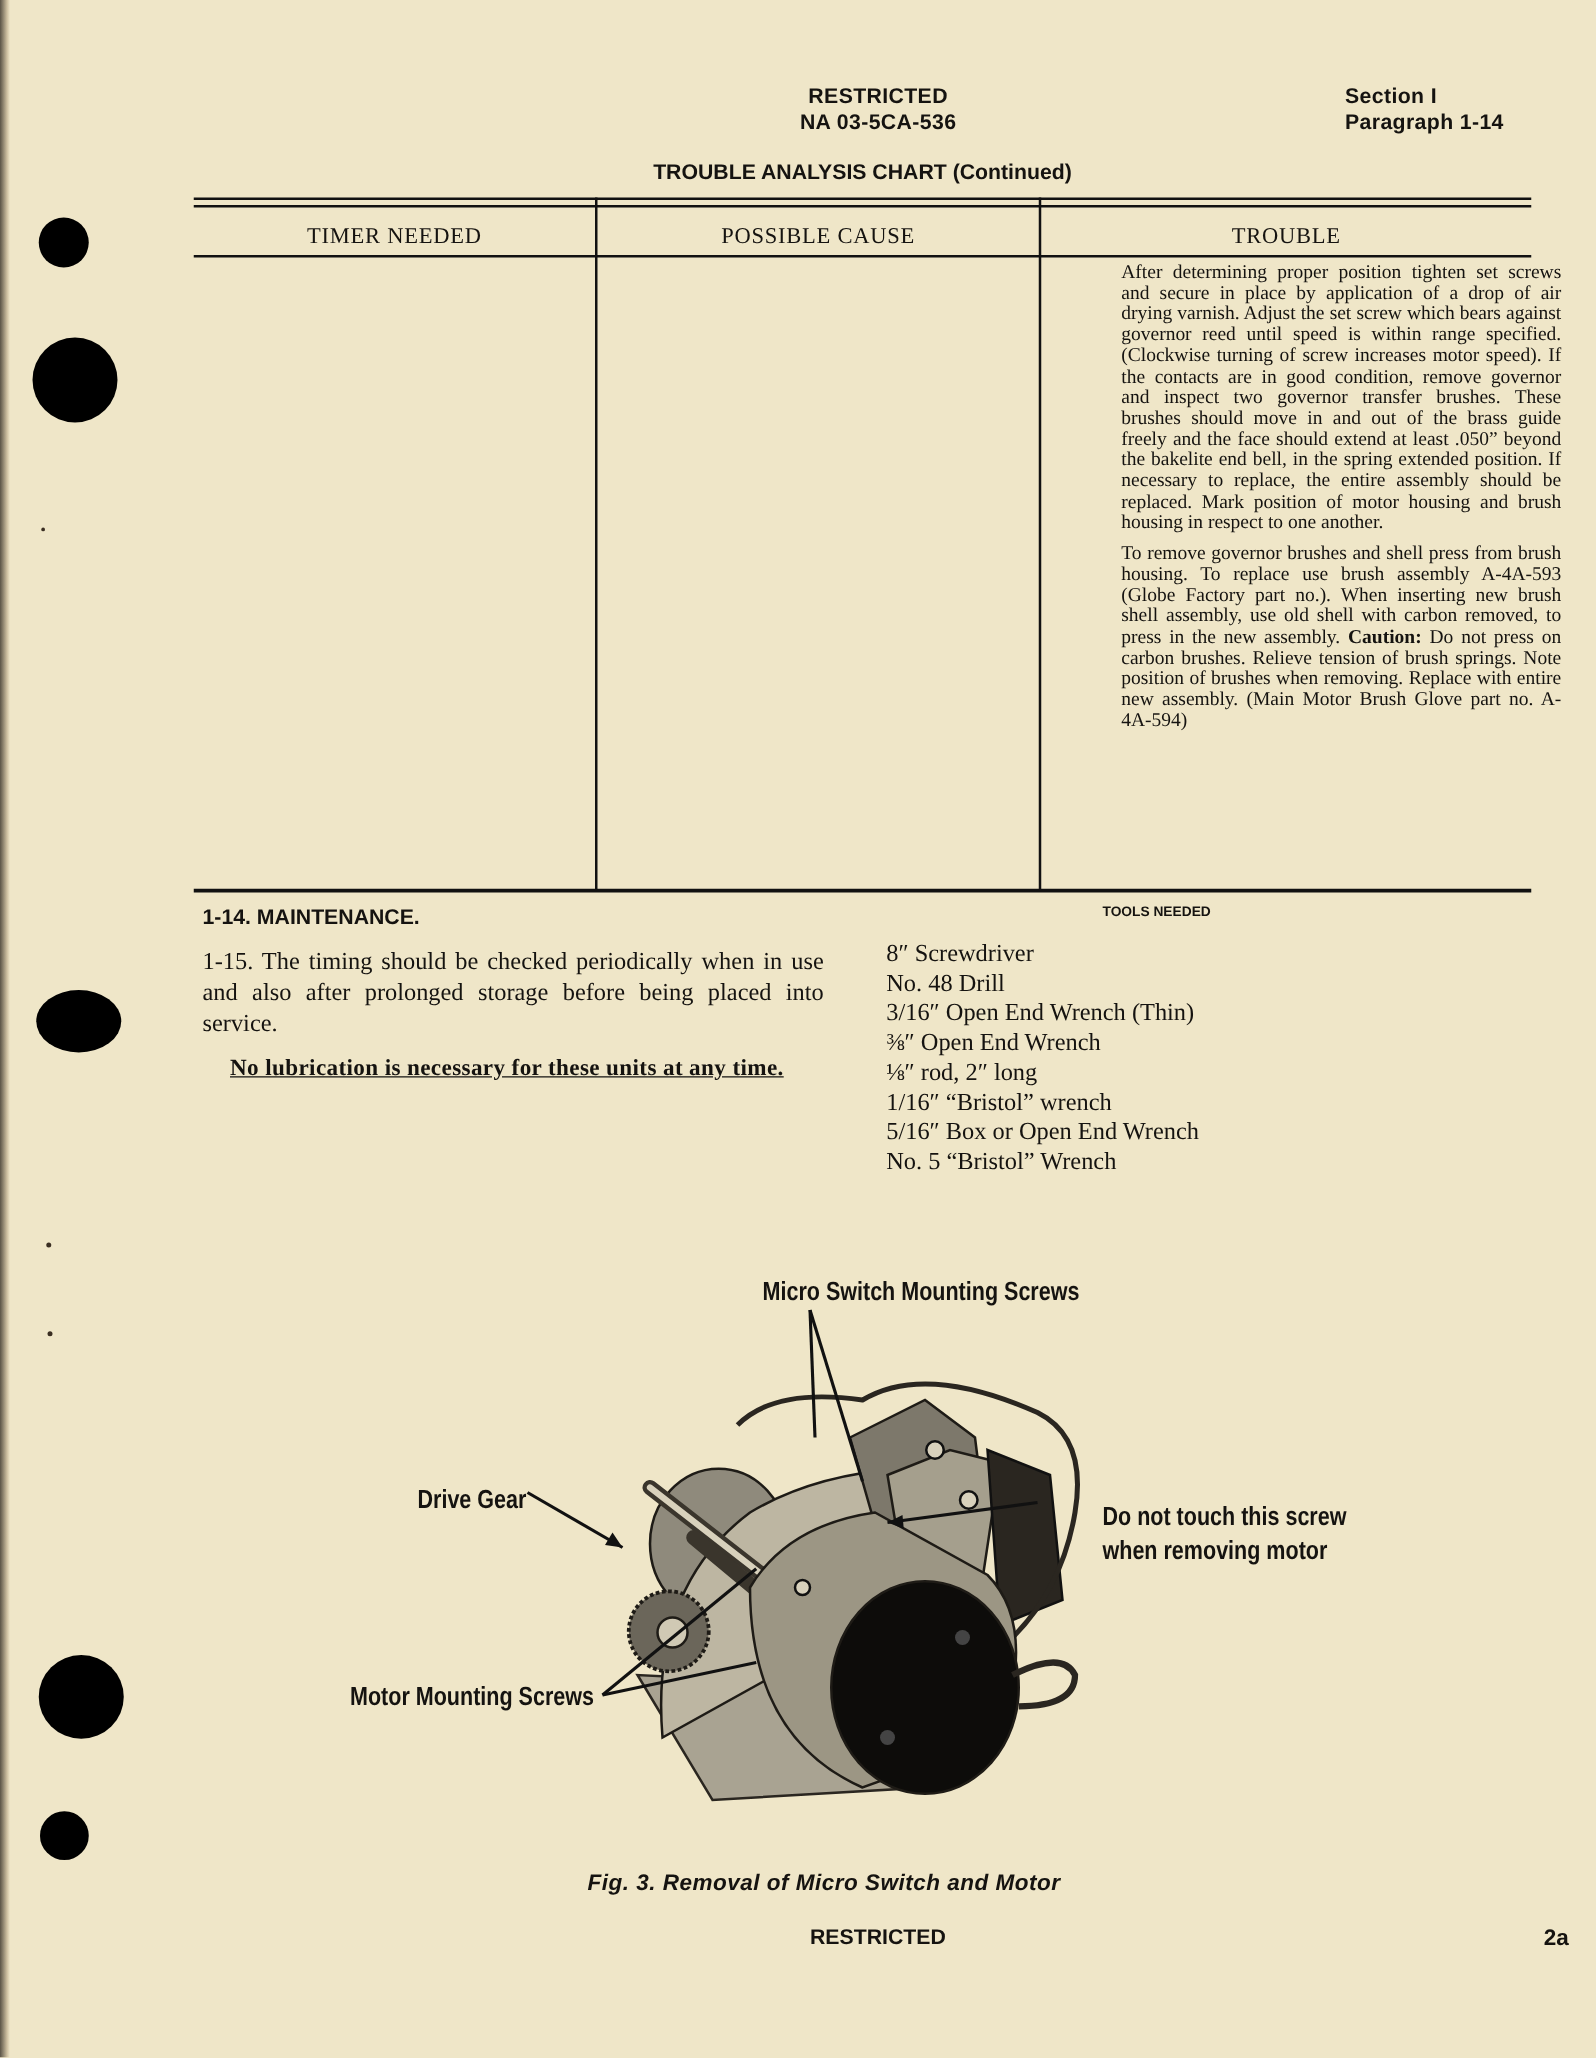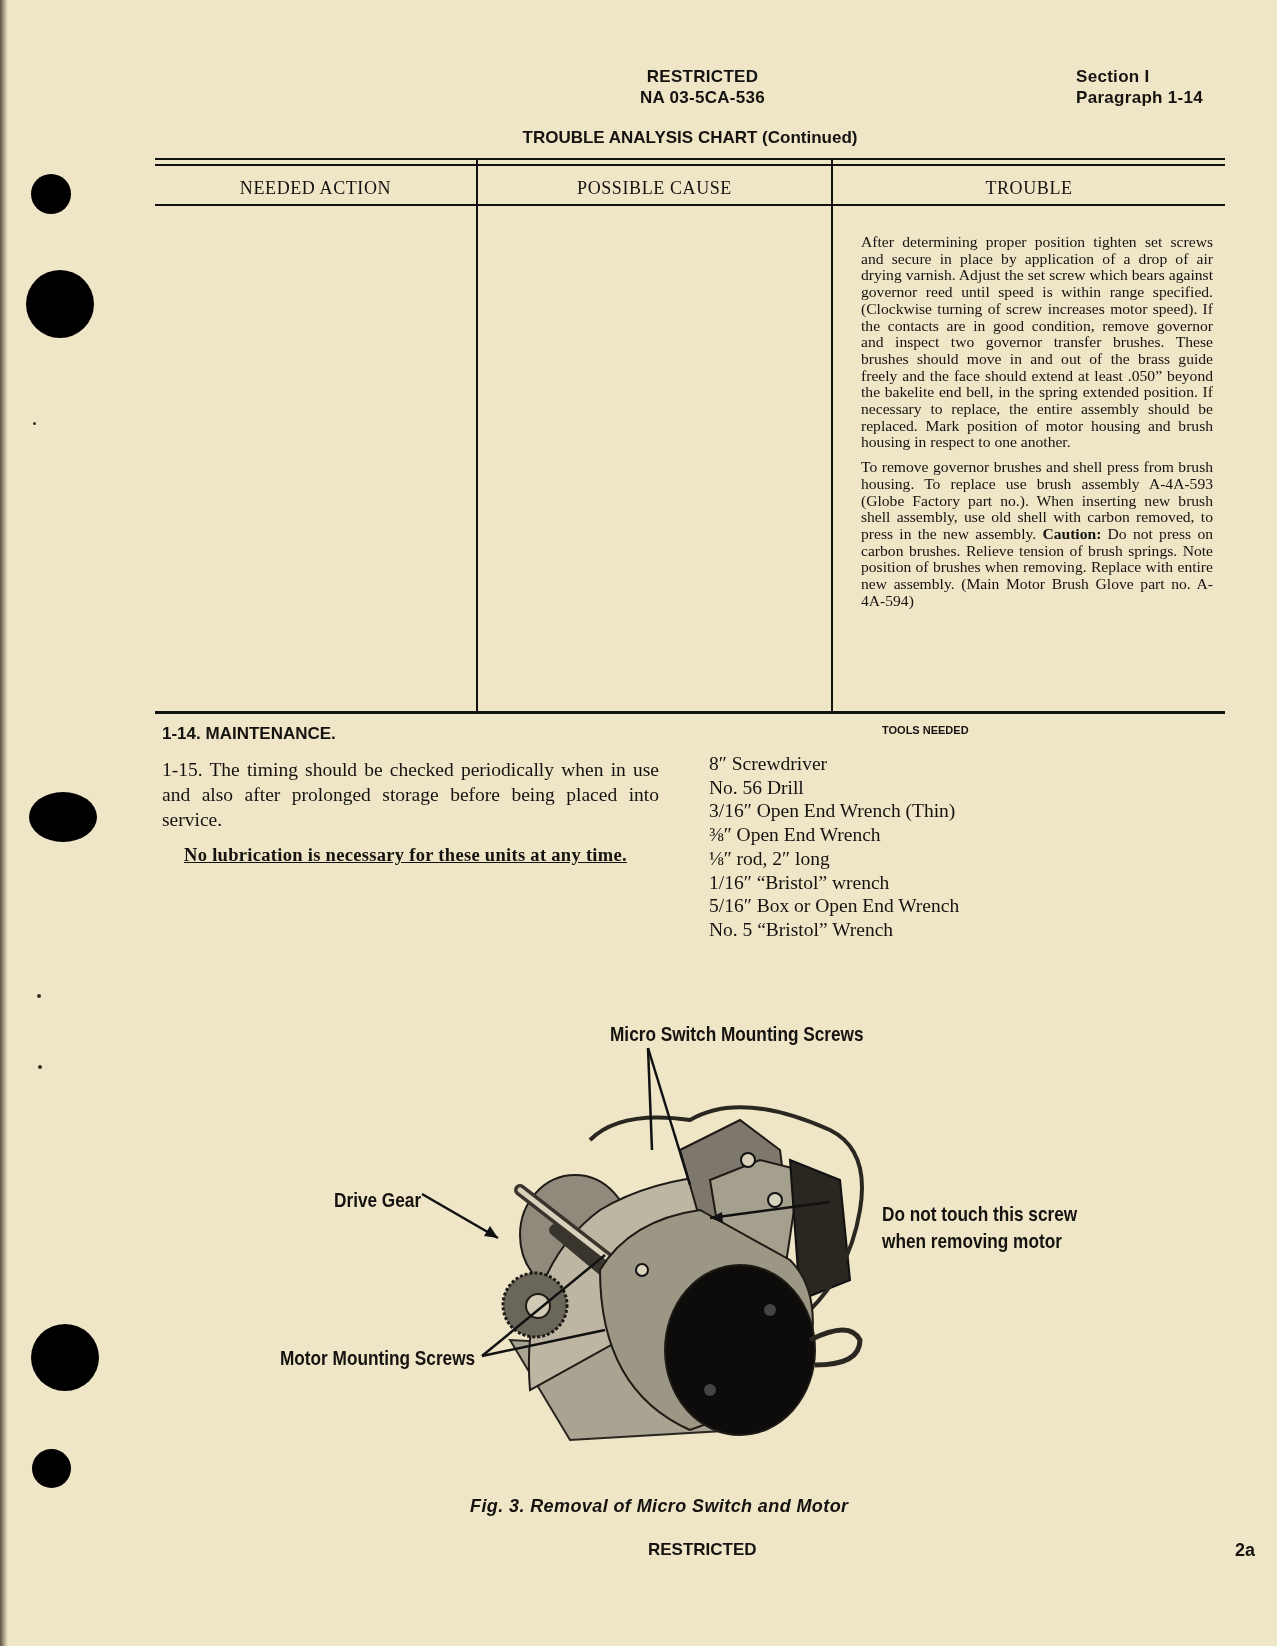--- a/index.html
+++ b/index.html
@@ -68,39 +68,39 @@
 <div class="chart-title sans">TROUBLE ANALYSIS CHART (Continued)</div>
 
 <div class="tbl">
   <div class="rule" style="top:0;height:2px;"></div>
   <div class="rule" style="top:6px;height:2px;"></div>
   <div class="rule" style="top:46px;height:2px;"></div>
   <div class="rule" style="top:553px;height:3px;"></div>
   <div class="vline" style="left:321px;top:0;height:554px;"></div>
   <div class="vline" style="left:676px;top:0;height:554px;"></div>
 
-  <div class="th" style="left:0;width:321px;">NEEDED ACTION</div>
+  <div class="th" style="left:0;width:321px;">TIMER NEEDED</div>
   <div class="th" style="left:323px;width:353px;">POSSIBLE CAUSE</div>
   <div class="th" style="left:678px;width:392px;">TROUBLE</div>
 
-  <div class="remedy" style="top:76px;">
+  <div class="remedy" style="top:52px;margin-left:36px;">
     <p>After determining proper position tighten set screws and secure in place by application of a drop of air drying varnish. Adjust the set screw which bears against governor reed until speed is within range specified. (Clockwise turning of screw increases motor speed). If the contacts are in good condition, remove governor and inspect two governor transfer brushes. These brushes should move in and out of the brass guide freely and the face should extend at least .050” beyond the bakelite end bell, in the spring extended position. If necessary to replace, the entire assembly should be replaced. Mark position of motor housing and brush housing in respect to one another.</p>
     <p><span>To remove governor brushes and shell press from brush housing. To replace use brush assembly A-4A-593 (Globe Factory part no.). When inserting new brush shell assembly, use old shell with carbon removed, to press in the new assembly.</span>
       <b>Caution:</b><span> Do not press on carbon brushes. Relieve tension of brush springs. Note position of brushes when removing. Replace with entire new assembly. (Main Motor Brush Glove part no. A-4A-594)</span></p>
   </div>
 </div>
 
 <div class="maint-head sans">1-14. MAINTENANCE.</div>
 <div class="maint-p" style="top:757px;">1-15. The timing should be checked periodically when in use and also after prolonged storage before being placed into service.</div>
 <div class="maint-p maint-p2" style="top:844px;text-indent:22px;font-size:18.5px;line-height:22px;">No lubrication is necessary for these units at any time.</div>
 
 <div class="tools-head sans">TOOLS NEEDED</div>
 <ul class="tools">
   <li>8″ Screwdriver</li>
-  <li>No. 56 Drill</li>
+  <li>No. 48 Drill</li>
   <li>3/16″ Open End Wrench (Thin)</li>
   <li>⅜″ Open End Wrench</li>
   <li>⅛″ rod, 2″ long</li>
   <li>1/16″ “Bristol” wrench</li>
   <li>5/16″ Box or Open End Wrench</li>
   <li>No. 5 “Bristol” Wrench</li>
 </ul>
 
 <div class="fig">
   <svg width="870" height="460" viewBox="0 0 870 460" style="position:absolute;left:0;top:0;">

